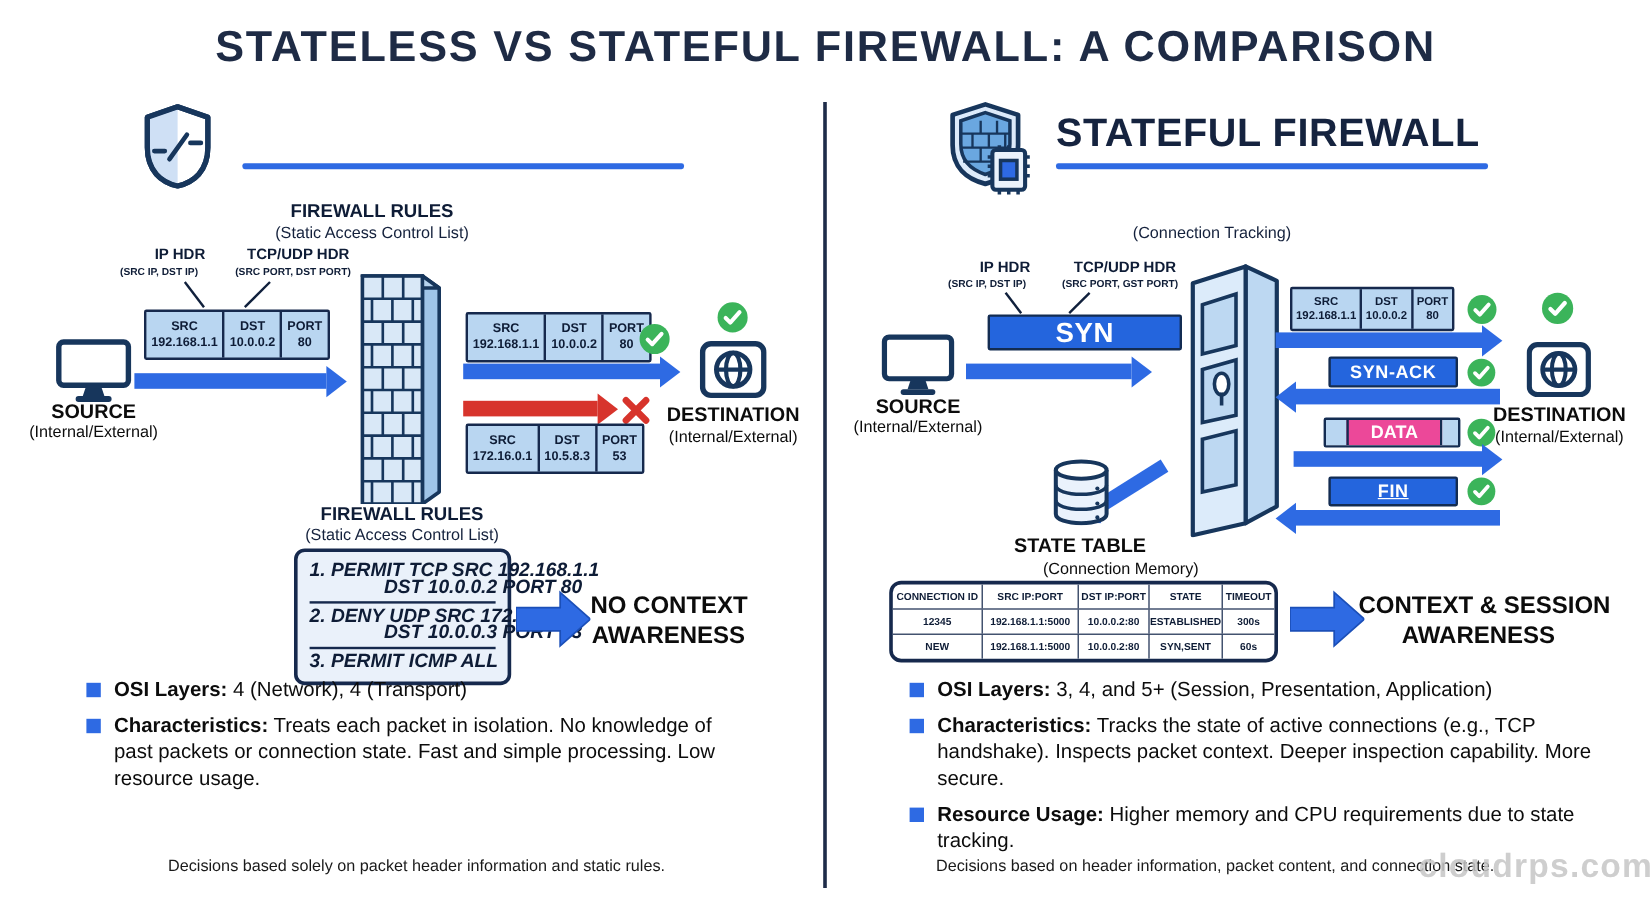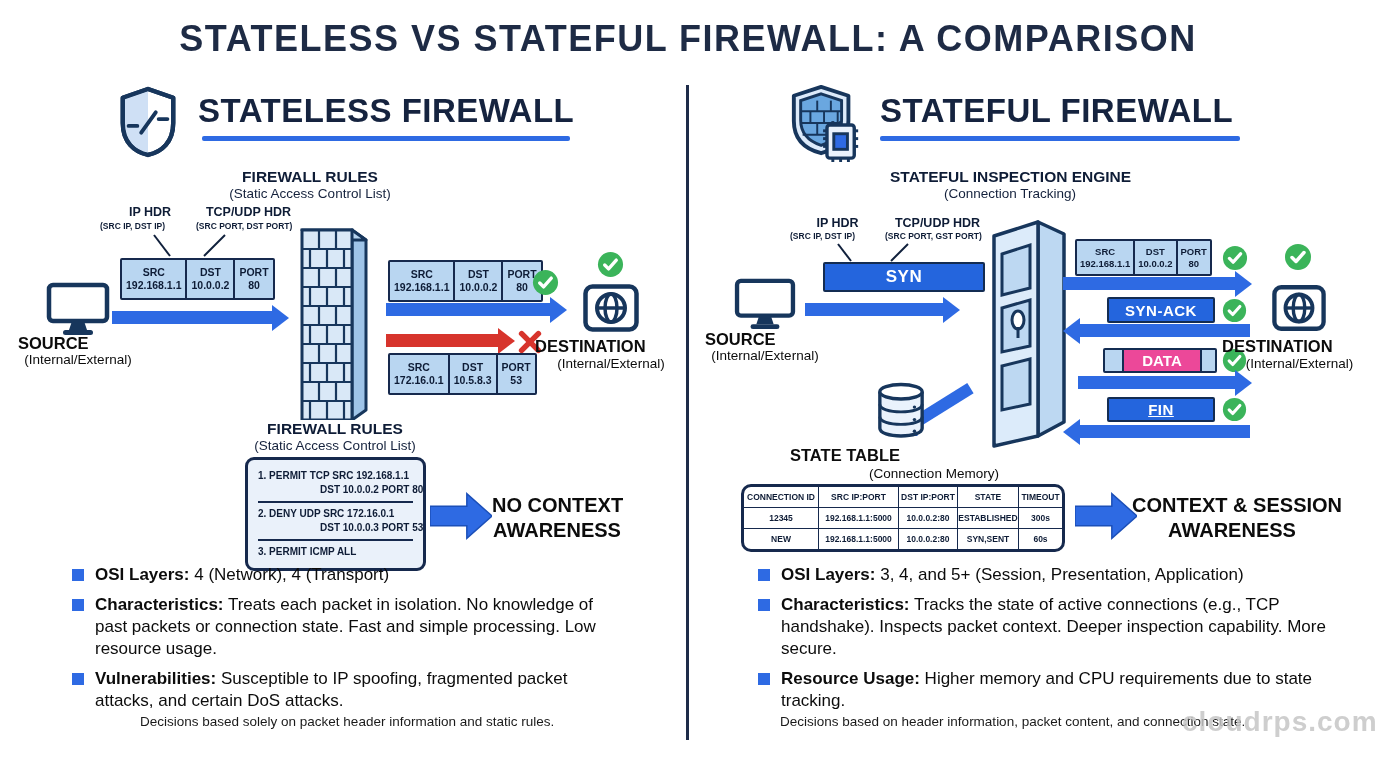--- a/index.html
+++ b/index.html
@@ -24,65 +24,64 @@
              font-size:10.5px;line-height:13px;white-space:nowrap;}
   .pkt .cell:last-child{border-right:none;}
   
   .arr{position:absolute;--c:#2e6ae3;background:var(--c);}
   .arr.r::after{content:"";position:absolute;right:-17px;top:50%;transform:translateY(-50%);
     width:0;height:0;border-top:13px solid transparent;border-bottom:13px solid transparent;border-left:17px solid var(--c);}
   .arr.l::after{content:"";position:absolute;left:-17px;top:50%;transform:translateY(-50%);
     width:0;height:0;border-top:13px solid transparent;border-bottom:13px solid transparent;border-right:17px solid var(--c);}
   
   .hsbox{display:flex;align-items:center;justify-content:center;background:#2465dd;border:2.5px solid #132c52;
-         color:#fff;font-weight:bold;font-size:17px;letter-spacing:.5px;box-sizing:border-box;border-radius:2px;}
+         color:#fff;font-weight:bold;font-size:23px;letter-spacing:.5px;box-sizing:border-box;border-radius:2px;}
   .data-box{display:flex;border:2.5px solid #132c52;box-sizing:border-box;border-radius:2px;overflow:hidden;}
   .data-box .side{background:#b9d6f1;}
   .data-box .mid{flex:1;background:#ec4899;color:#fff;font-weight:bold;font-size:15px;display:flex;align-items:center;justify-content:center;border-left:2px solid #132c52;border-right:2px solid #132c52;}
   
   .acl-box{border:3px solid #16294d;border-radius:9px;background:#eaf1fa;box-sizing:border-box;padding:5px 10px 4px 10px;}
-  .acl-row{border-bottom:2px solid #16294d;padding:4px 0 5px 0;font-size:10px;line-height:13.5px;font-weight:bold;color:#0e1c36;white-space:nowrap;}
+  .acl-row{border-bottom:2px solid #16294d;padding:4px 0 5px 0;font-size:16px;line-height:13.5px;font-weight:bold;color:#0e1c36;white-space:nowrap;font-style:italic;}
   .acl-row:last-child{border-bottom:none;}
   .acl-l2{padding-left:62px;}
   
   .st-table{border:3px solid #16294d;border-radius:10px;background:#fff;overflow:hidden;box-sizing:border-box;}
   .st-row{display:grid;grid-template-columns:75px 80px 59px 61px 43px;border-bottom:1.5px solid #16294d;}
   .st-row:last-child{border-bottom:none;text-align:right;}
   .st-cell{border-right:1.5px solid #16294d;font-size:8.5px;font-weight:bold;color:#0e1c36;
            display:flex;align-items:center;justify-content:center;padding:5px 1px;white-space:nowrap;}
   .st-cell:last-child{border-right:none;}
   
   .outcome{font-size:20px;font-weight:bold;color:#0c0c0c;text-align:center;line-height:25px;white-space:nowrap;}
   
   .bullets{display:flex;flex-direction:column;gap:8px;}
   .bullet{display:flex;gap:11px;}
   .sq{width:12px;height:12px;background:#2e6ae3;margin-top:5px;flex:none;}
   .btxt{font-size:17px;line-height:22px;color:#0c0c0c;}
-  .node-lab{font-size:16.5px;font-weight:bold;color:#0c0c0c;white-space:nowrap;}
+  .node-lab{font-size:16.5px;font-weight:bold;color:#0c0c0c;text-align:center;white-space:nowrap;}
   .node-sub{font-size:13.5px;color:#0c0c0c;text-align:center;white-space:nowrap;}
   .footnote{font-size:13.5px;color:#1a1a1a;white-space:nowrap;}
   .watermark{font-size:28px;color:#c6c6c6;letter-spacing:1px;font-weight:bold;opacity:.85;}
 </style>
 </head>
 <body>
 
 <div id="canvas">
 
   <div class="abs main-title">STATELESS VS STATEFUL FIREWALL: A COMPARISON</div>
   <div class="abs divider"></div>
 
   <svg class="abs" style="left:116px;top:86px;" width="64" height="72" viewBox="0 0 66 74">
     <path d="M33,3 L59,12 V38 C59,58 47,68 33,71 C19,68 7,58 7,38 V12 Z" fill="#ffffff" stroke="#17365c" stroke-width="4.5" stroke-linejoin="round"></path>
     <path d="M33,5 L9,13 V38 C9,56 20,66 33,69 Z" fill="#cfe0f5"></path>
     <path d="M33,3 L59,12 V38 C59,58 47,68 33,71 C19,68 7,58 7,38 V12 Z" fill="none" stroke="#17365c" stroke-width="4.5" stroke-linejoin="round"></path>
     <line x1="13" y1="41" x2="22" y2="41" stroke="#17365c" stroke-width="4" stroke-linecap="round"></line>
     <line x1="26" y1="48" x2="41" y2="27" stroke="#17365c" stroke-width="4" stroke-linecap="round"></line>
     <line x1="44" y1="34" x2="53" y2="34" stroke="#17365c" stroke-width="4" stroke-linecap="round"></line>
   </svg>
-  <div class="abs panel-title" style="left:198px;top:92px;">STATELESS FIREWALL</div>
   <div class="abs underline" style="left:202px;top:136px;width:368px;"></div>
 
   <div class="abs sec-title" style="left:200px;top:168px;width:220px;">FIREWALL RULES</div>
   <div class="abs sec-sub" style="left:200px;top:186px;width:220px;">(Static Access Control List)</div>
 
   <div class="abs hdr-lab" style="left:100px;top:205px;width:100px;">IP HDR</div>
   <div class="abs hdr-sub" style="left:100px;top:221px;width:100px;">(SRC IP, DST IP)</div>
   <div class="abs hdr-lab" style="left:196px;top:205px;width:105px;">TCP/UDP HDR</div>
   <div class="abs hdr-sub" style="left:196px;top:221px;width:105px;">(SRC PORT, DST PORT)</div>
   <svg class="abs" style="left:130px;top:234px;" width="120" height="23">
@@ -235,24 +234,20 @@
 
   <div class="abs bullets" style="left:72px;top:564px;width:552px;">
     <div class="bullet">
       <div class="sq"></div>
       <div class="btxt"><span class="b">OSI Layers:</span><span> 4 (Network), 4 (Transport)</span></div>
     </div>
     <div class="bullet">
       <div class="sq"></div>
       <div class="btxt"><span class="b">Characteristics:</span><span> Treats each packet in isolation. No knowledge of past packets or connection state. Fast and simple processing. Low resource usage.</span></div>
     </div>
-    <div class="bullet">
-      <div class="sq"></div>
-      <div class="btxt"><span class="b">Vulnerabilities:</span><span> Susceptible to IP spoofing, fragmented packet attacks, and certain DoS attacks.</span></div>
-    </div>
   </div>
   <div class="abs footnote" style="left:140px;top:714px;">Decisions based solely on packet header information and static rules.</div>
 
   <svg class="abs" style="left:788px;top:84px;" width="76" height="80" viewBox="0 0 78 82">
     <path d="M34,3 L62,12 V38 C62,57 50,67 34,71 C18,67 6,57 6,38 V12 Z" fill="#dceafa" stroke="#17365c" stroke-width="4" stroke-linejoin="round"></path>
     <path d="M34,10 L55,17 V37 C55,51 46,59 34,63 C22,59 13,51 13,37 V17 Z" fill="#6aa7e0" stroke="#17365c" stroke-width="3"></path>
     <g stroke="#17365c" stroke-width="2">
       <line x1="13" y1="28" x2="55" y2="28"></line>
         <line x1="13" y1="40" x2="55" y2="40"></line>
         <line x1="15" y1="52" x2="53" y2="52"></line>
@@ -277,21 +272,20 @@
       <line x1="68" y1="48" x2="72" y2="48"></line>
         <line x1="68" y1="56" x2="72" y2="56"></line>
         <line x1="68" y1="64" x2="72" y2="64"></line>
     </g>
     <rect x="40" y="42" width="28" height="34" rx="3" fill="#eaf2fc" stroke="#17365c" stroke-width="3.5"></rect>
     <rect x="47" y="51" width="14" height="16" fill="#2e6ae3" stroke="#17365c" stroke-width="3"></rect>
   </svg>
   <div class="abs panel-title" style="left:880px;top:92px;">STATEFUL FIREWALL</div>
   <div class="abs underline" style="left:880px;top:136px;width:360px;"></div>
 
-  <div class="abs sec-title" style="left:890px;top:168px;width:240px;">STATEFUL INSPECTION ENGINE</div>
   <div class="abs sec-sub" style="left:890px;top:186px;width:240px;">(Connection Tracking)</div>
 
   <div class="abs hdr-lab" style="left:790px;top:216px;width:95px;">IP HDR</div>
   <div class="abs hdr-sub" style="left:790px;top:231px;width:95px;">(SRC IP, DST IP)</div>
   <div class="abs hdr-lab" style="left:885px;top:216px;width:105px;">TCP/UDP HDR</div>
   <div class="abs hdr-sub" style="left:885px;top:231px;width:105px;">(SRC PORT, GST PORT)</div>
   <svg class="abs" style="left:815px;top:243px;" width="120" height="19">
     <line x1="23" y1="1" x2="36" y2="18" stroke="#10203c" stroke-width="2"></line>
     <line x1="93" y1="1" x2="76" y2="18" stroke="#10203c" stroke-width="2"></line>
   </svg>

